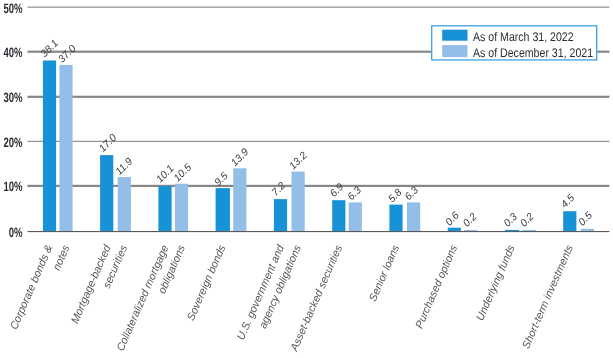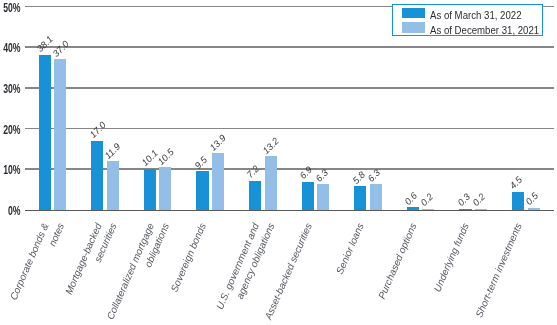--- a/index.html
+++ b/index.html
@@ -94,19 +94,19 @@
       <div class="catline" style="right: 390.5px; top: 218px; transform: rotate(-66.5deg); transform-origin: 100% 50%;">obligations</div>
       <div class="catline" style="right: 353.75px; top: 218px; transform: rotate(-66.5deg); transform-origin: 100% 50%;">Sovereign bonds</div>
       <div class="catline" style="right: 300.6px; top: 218px; transform: rotate(-66.5deg); transform-origin: 100% 50%;">U.S. government and</div>
       <div class="catline" style="right: 285.3px; top: 218px; transform: rotate(-66.5deg); transform-origin: 100% 50%;">agency obligations</div>
       <div class="catline" style="right: 248.55px; top: 218px; transform: rotate(-66.5deg); transform-origin: 100% 50%;">Asset-backed securities</div>
       <div class="catline" style="right: 195.95px; top: 218px; transform: rotate(-66.5deg); transform-origin: 100% 50%;">Senior loans</div>
       <div class="catline" style="right: 143.35px; top: 218px; transform: rotate(-66.5deg); transform-origin: 100% 50%;">Purchased options</div>
       <div class="catline" style="right: 90.75px; top: 218px; transform: rotate(-66.5deg); transform-origin: 100% 50%;">Underlying funds</div>
       <div class="catline" style="right: 38.15px; top: 218px; transform: rotate(-66.5deg); transform-origin: 100% 50%;">Short-term investments</div>
     </div>
-  <div id="legend" style="left: 391.7px; top: 4px; width: 151.8px; height: 32.3px; border-color: rgb(24, 146, 214);">
+  <div id="legend" style="left: 391.7px; top: 23px; width: 151.8px; height: 32.3px; border-color: rgb(24, 146, 214);">
       <span class="swatch" style="position: absolute; left: 9.8px; top: 2.5px; width: 23px; height: 10.8px; background: rgb(24, 146, 214);"></span>
       <span class="legtext" style="position: absolute; left: 36.9px; top: 4.2px;">As of March 31, 2022</span>
       <span class="swatch" style="position: absolute; left: 9.8px; top: 16.9px; width: 23px; height: 10.8px; background: rgb(147, 190, 232);"></span>
       <span class="legtext" style="position: absolute; left: 36.9px; top: 19.1px;">As of December 31, 2021</span>
     </div>
 </div>
 
 </body></html>

